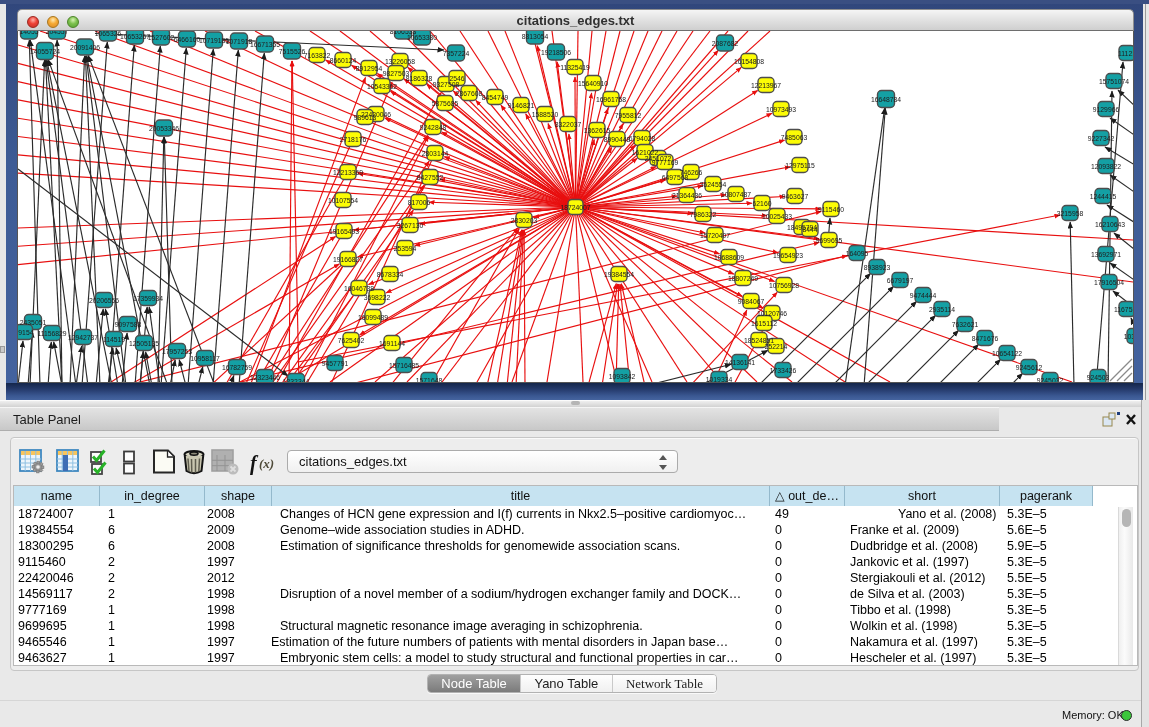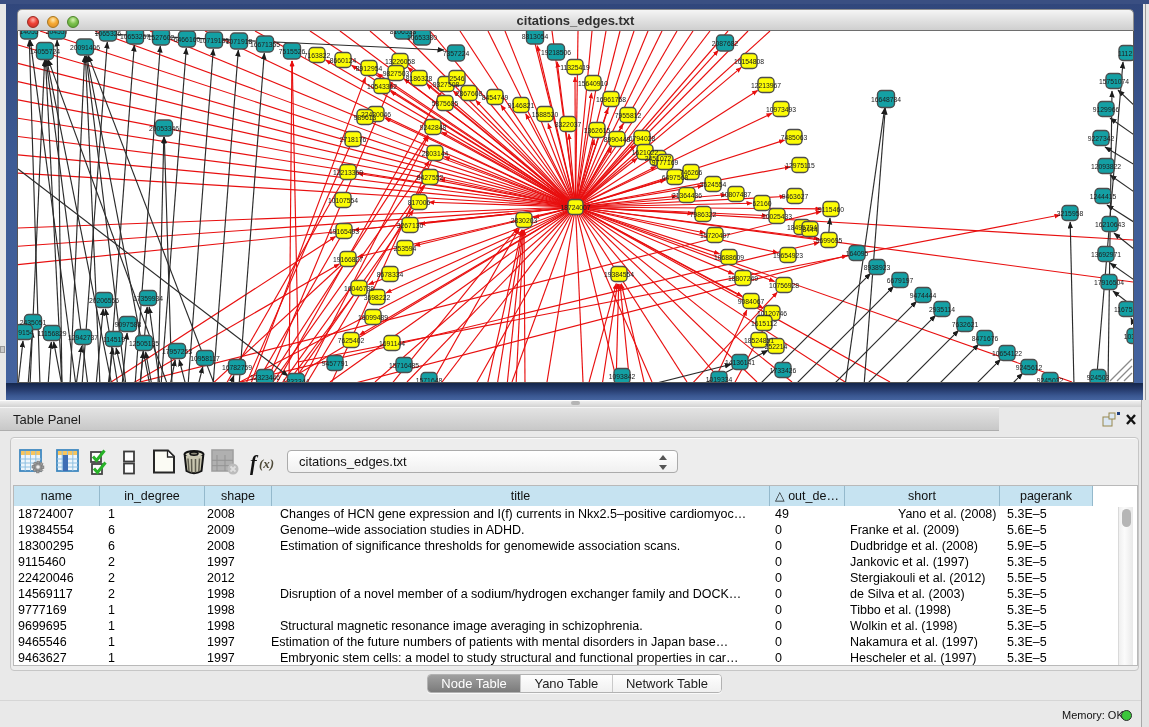--- a/index.html
+++ b/index.html
@@ -59,21 +59,21 @@
 
   
   #sbtrack { position:absolute; left:1104px; top:21px; width:15px; height:159px; background:linear-gradient(90deg,#efefef,#fbfbfb 40%,#e9e9e9); border-left:1px solid #d9d9d9;}
   #sbthumb { position:absolute; left:1108px; top:23px; width:9px; height:18px; background:#b5b5b5; border-radius:5px; }
 
   
   #tabs { position:absolute; left:427px; top:674px; height:19px; border:1px solid #b2b2b2; border-radius:4px;
           background:#fdfdfd; display:flex; overflow:hidden; box-shadow:0 1px 0 rgba(255,255,255,.7);}
   .tab { height:100%; font-size:13px; line-height:18px; padding:0 13.3px; color:#1d1d1d; background:linear-gradient(180deg,#fefefe,#f0f0f0); border-right:1px solid #c9c9c9;}
   .tab.sel { background:linear-gradient(180deg,#a0a0a0,#7b7b7b); color:#fff; }
-  .tab:last-child { border-right:none; }
+  .tab:last-child { border-right:none;font-family:Liberation Serif, serif; }
 
   #statusline { position:absolute; left:0; top:700px; width:1149px; height:1px; background:#d6d6d6; }
   #mem { position:absolute; left:1062px; top:709px; font-size:11px; color:#111; }
   #memdot { position:absolute; left:1121px; top:710px; width:11px; height:11px; border-radius:50%;
             background:#3cc73c; border:1.5px solid #2b2b2b; }
   #rstrip2 { position:absolute; left:1141px; top:400px; width:8px; height:327px; background:#e3e3e3; border-left:1px solid #a8a8a8; }
 </style>
 </head>
 <body>
 <div id="page">

